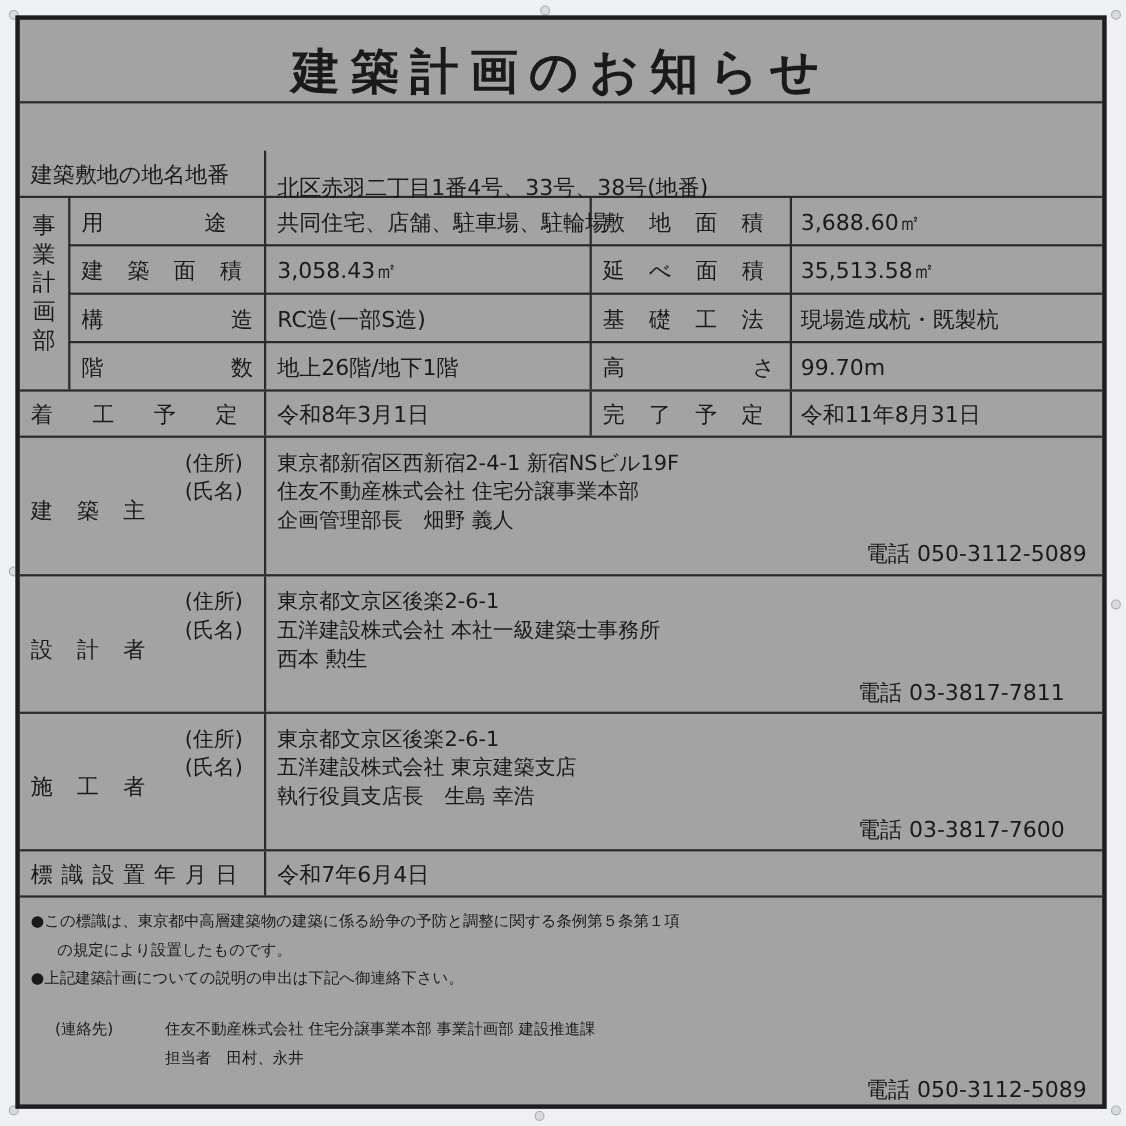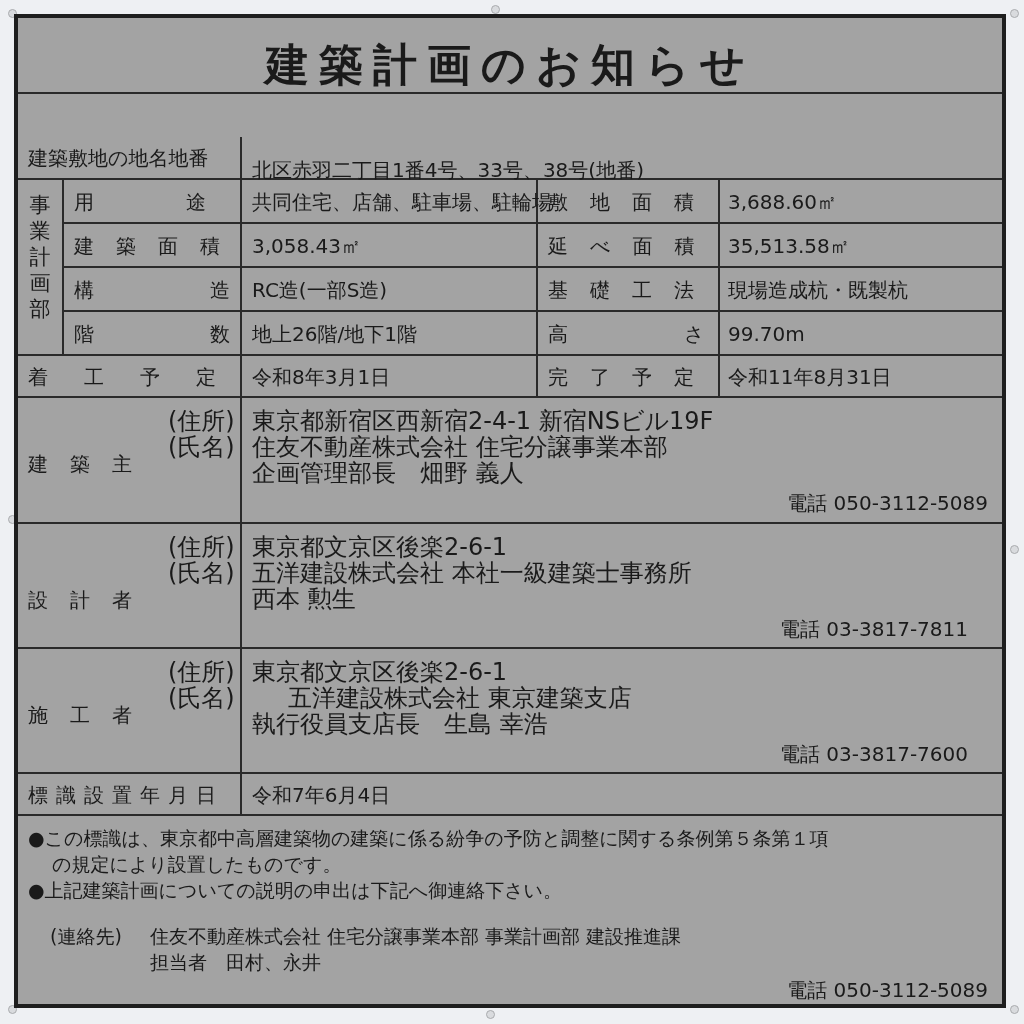--- a/index.html
+++ b/index.html
@@ -22,27 +22,27 @@
   }
   .row { position:absolute; left:0; right:0; border-bottom:2px solid #2a2a2a; box-sizing:border-box; }
   .vline { position:absolute; top:0; bottom:0; width:2px; background:#2a2a2a; }
   .hline { position:absolute; height:2px; background:#2a2a2a; }
   .title {
     position:absolute; left:0; right:0; top:18px; text-align:center;
     font-size:44px; font-weight:bold; letter-spacing:10px;
   }
   .cell { position:absolute; font-size:20px; line-height:24px; white-space:nowrap; }
   .lbl-spread { display:flex; justify-content:space-between; }
-  .sm { font-size:24px; line-height:26px; }
+  .sm { font-size:19px; line-height:26px; }
   .right { text-align:right; }
   .vert {
     position:absolute; font-size:20px; line-height:24px; width:24px; text-align:center;
     word-break:break-all; white-space:normal;
   }
-  .note { position:absolute; font-size:19px; line-height:25px; white-space:nowrap; }
+  .note { position:absolute; font-size:14px; line-height:25px; white-space:nowrap; }
 </style>
 </head>
 <body>
 
 <div class="screw" style="left:8px;top:9px;"></div>
 <div class="screw" style="left:491px;top:5px;"></div>
 <div class="screw" style="left:1010px;top:9px;"></div>
 <div class="screw" style="left:8px;top:515px;"></div>
 <div class="screw" style="left:1010px;top:545px;"></div>
 <div class="screw" style="left:8px;top:1005px;"></div>
@@ -112,36 +112,36 @@
     <div class="cell sm" style="left:150px;top:10px;">(住所)</div>
     <div class="cell sm" style="left:150px;top:36px;">(氏名)</div>
     <div class="cell sm" style="left:234px;top:10px;">東京都新宿区西新宿2-4-1 新宿NSビル19F</div>
     <div class="cell sm" style="left:234px;top:62px;">企画管理部長　畑野 義人</div>
     <div class="cell sm" style="left:234px;top:36px;">住友不動産株式会社 住宅分譲事業本部</div>
     <div class="cell sm right" style="right:14px;top:92px;font-size:20px;">電話 050-3112-5089</div>
   </div>
 
   <div class="row" style="top:506px;height:125px;">
     <div class="vline" style="left:222px;"></div>
-    <div class="cell" style="left:10px;top:54px;letter-spacing:22px;margin-top:10px;">設計者</div>
+    <div class="cell" style="left:10px;top:54px;letter-spacing:22px;">設計者</div>
     <div class="cell sm" style="left:150px;top:10px;">(住所)</div>
     <div class="cell sm" style="left:150px;top:36px;">(氏名)</div>
     <div class="cell sm" style="left:234px;top:10px;">東京都文京区後楽2-6-1</div>
     <div class="cell sm" style="left:234px;top:36px;">五洋建設株式会社 本社一級建築士事務所</div>
     <div class="cell sm" style="left:234px;top:62px;">西本 勲生</div>
     <div class="cell sm right" style="right:34px;top:92px;font-size:20px;">電話 03-3817-7811</div>
   </div>
 
   <div class="row" style="top:631px;height:125px;">
     <div class="vline" style="left:222px;"></div>
     <div class="cell" style="left:10px;top:54px;letter-spacing:22px;">施工者</div>
     <div class="cell sm" style="left:150px;top:10px;">(住所)</div>
     <div class="cell sm" style="left:150px;top:36px;">(氏名)</div>
     <div class="cell sm" style="left:234px;top:10px;">東京都文京区後楽2-6-1</div>
-    <div class="cell sm" style="left:234px;top:36px;margin-left:36px;">五洋建設株式会社 東京建築支店</div>
+    <div class="cell sm" style="left:234px;top:36px;">五洋建設株式会社 東京建築支店</div>
     <div class="cell sm" style="left:234px;top:62px;">執行役員支店長　生島 幸浩</div>
     <div class="cell sm right" style="right:34px;top:92px;font-size:20px;">電話 03-3817-7600</div>
   </div>
 
   <div class="row" style="top:756px;height:42px;">
     <div class="vline" style="left:222px;"></div>
     <div class="cell" style="left:10px;top:9px;letter-spacing:8px;">標識設置年月日</div>
     <div class="cell" style="left:234px;top:9px;">令和7年6月4日</div>
   </div>
 

